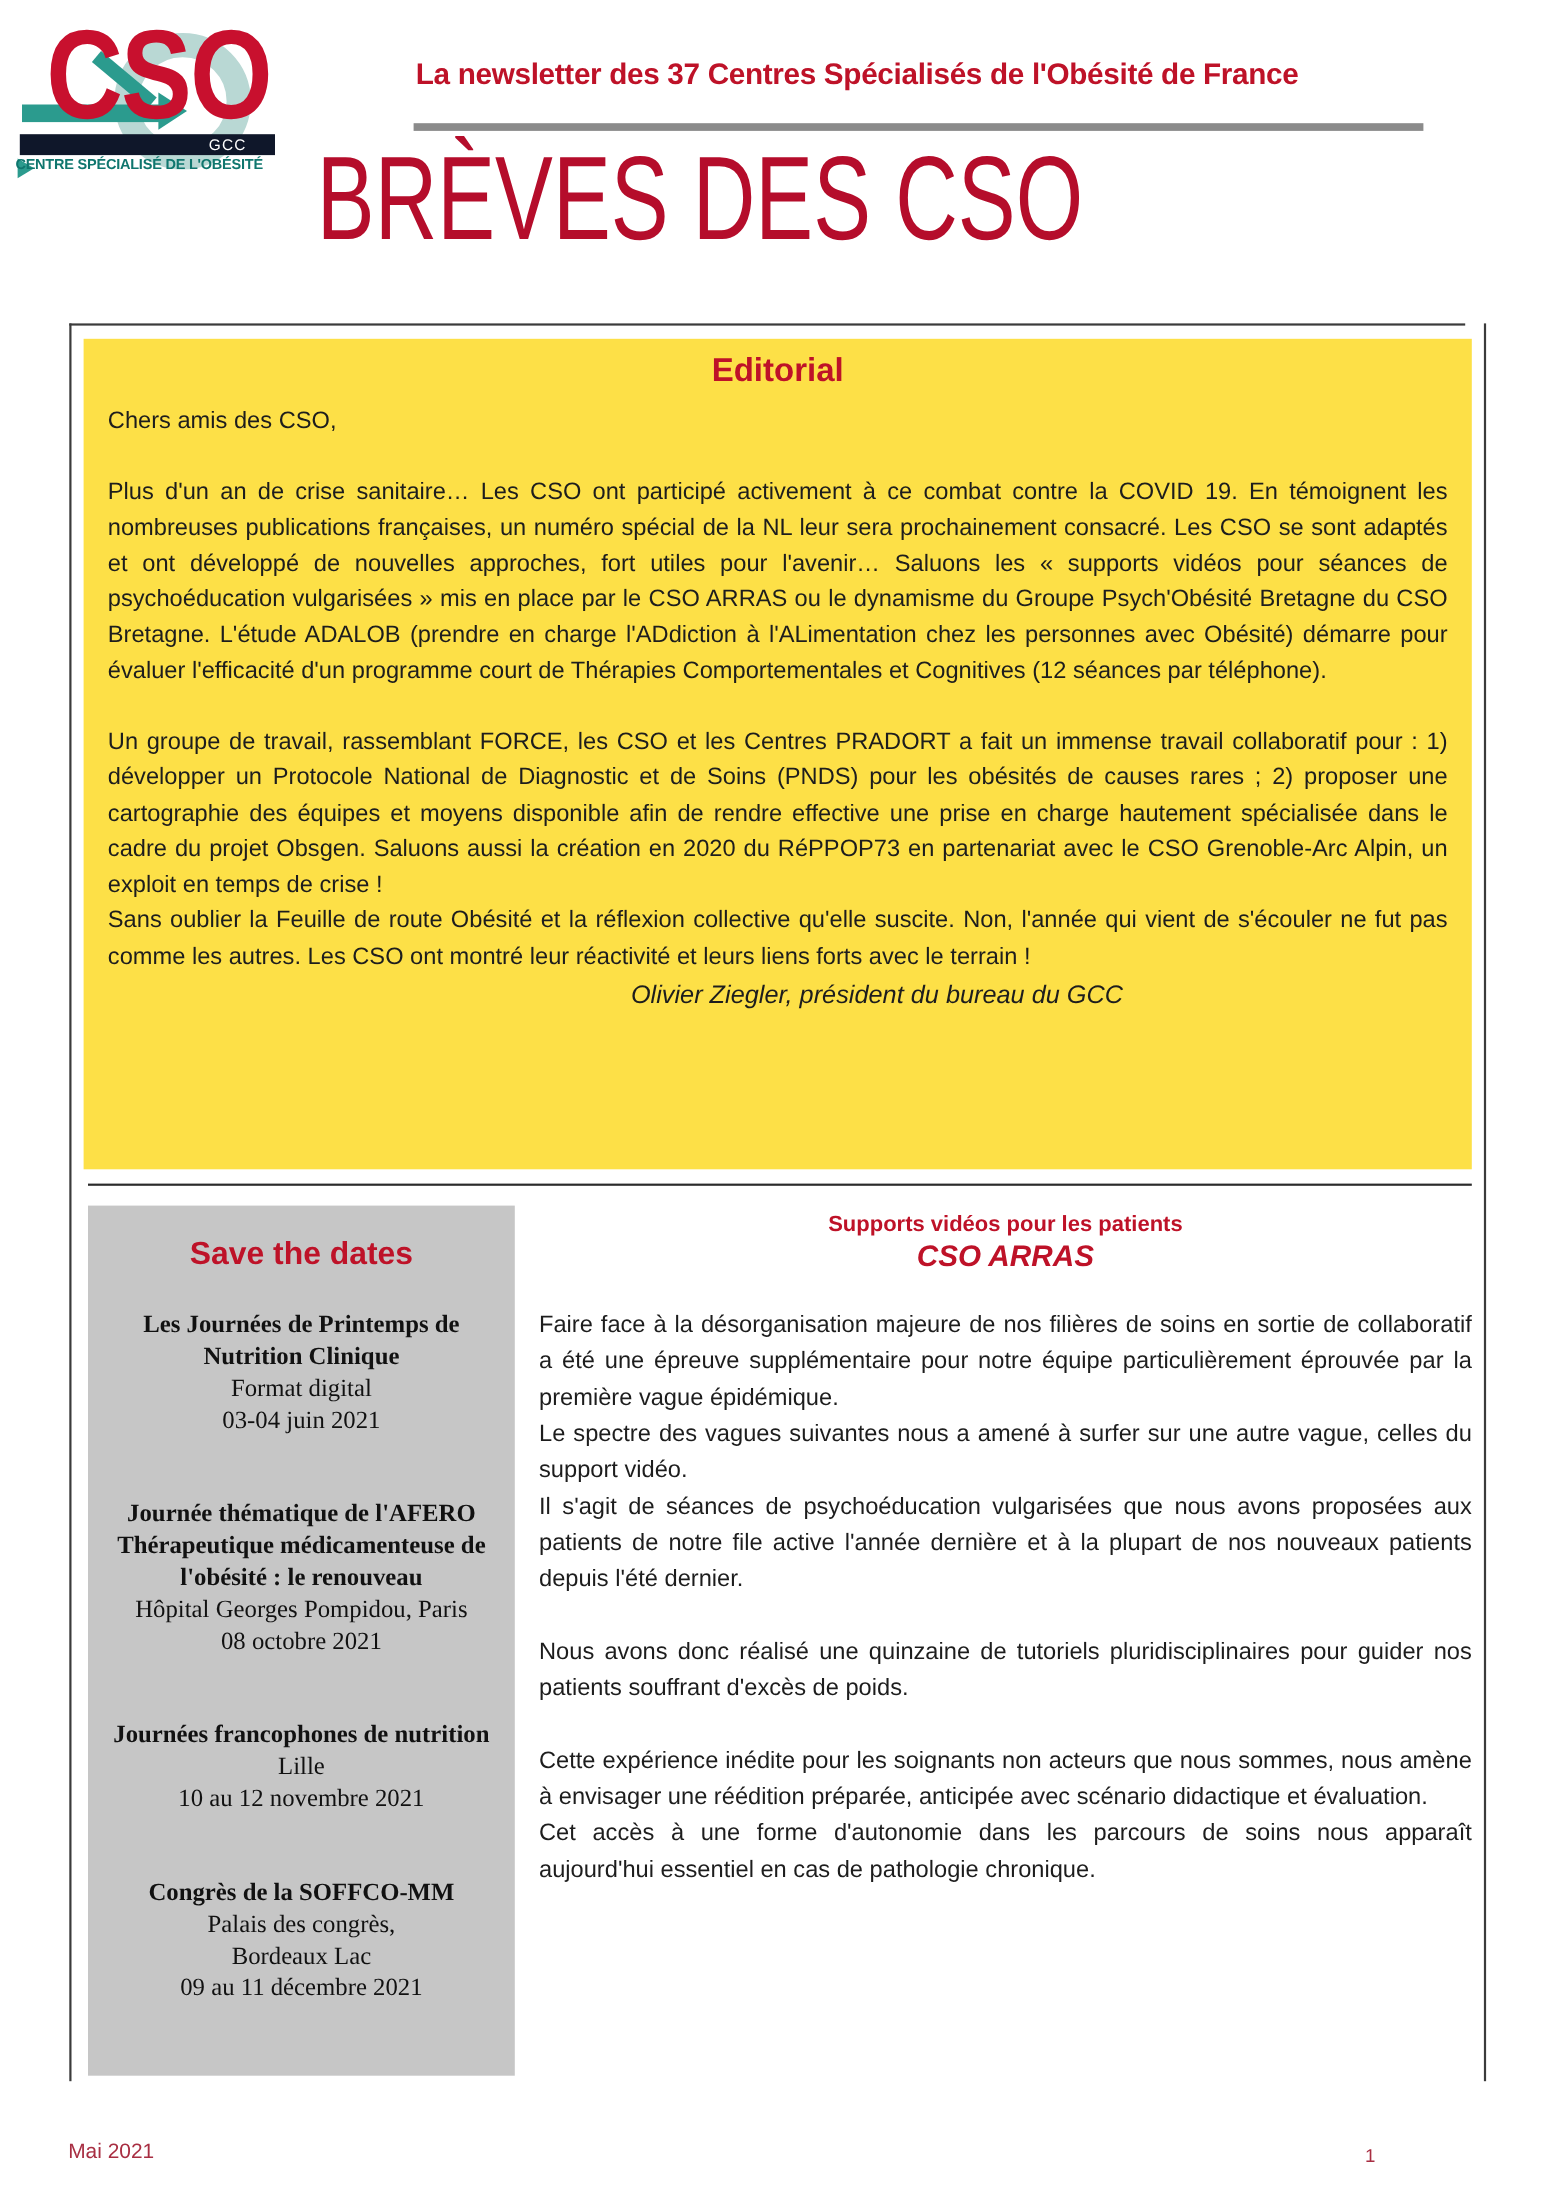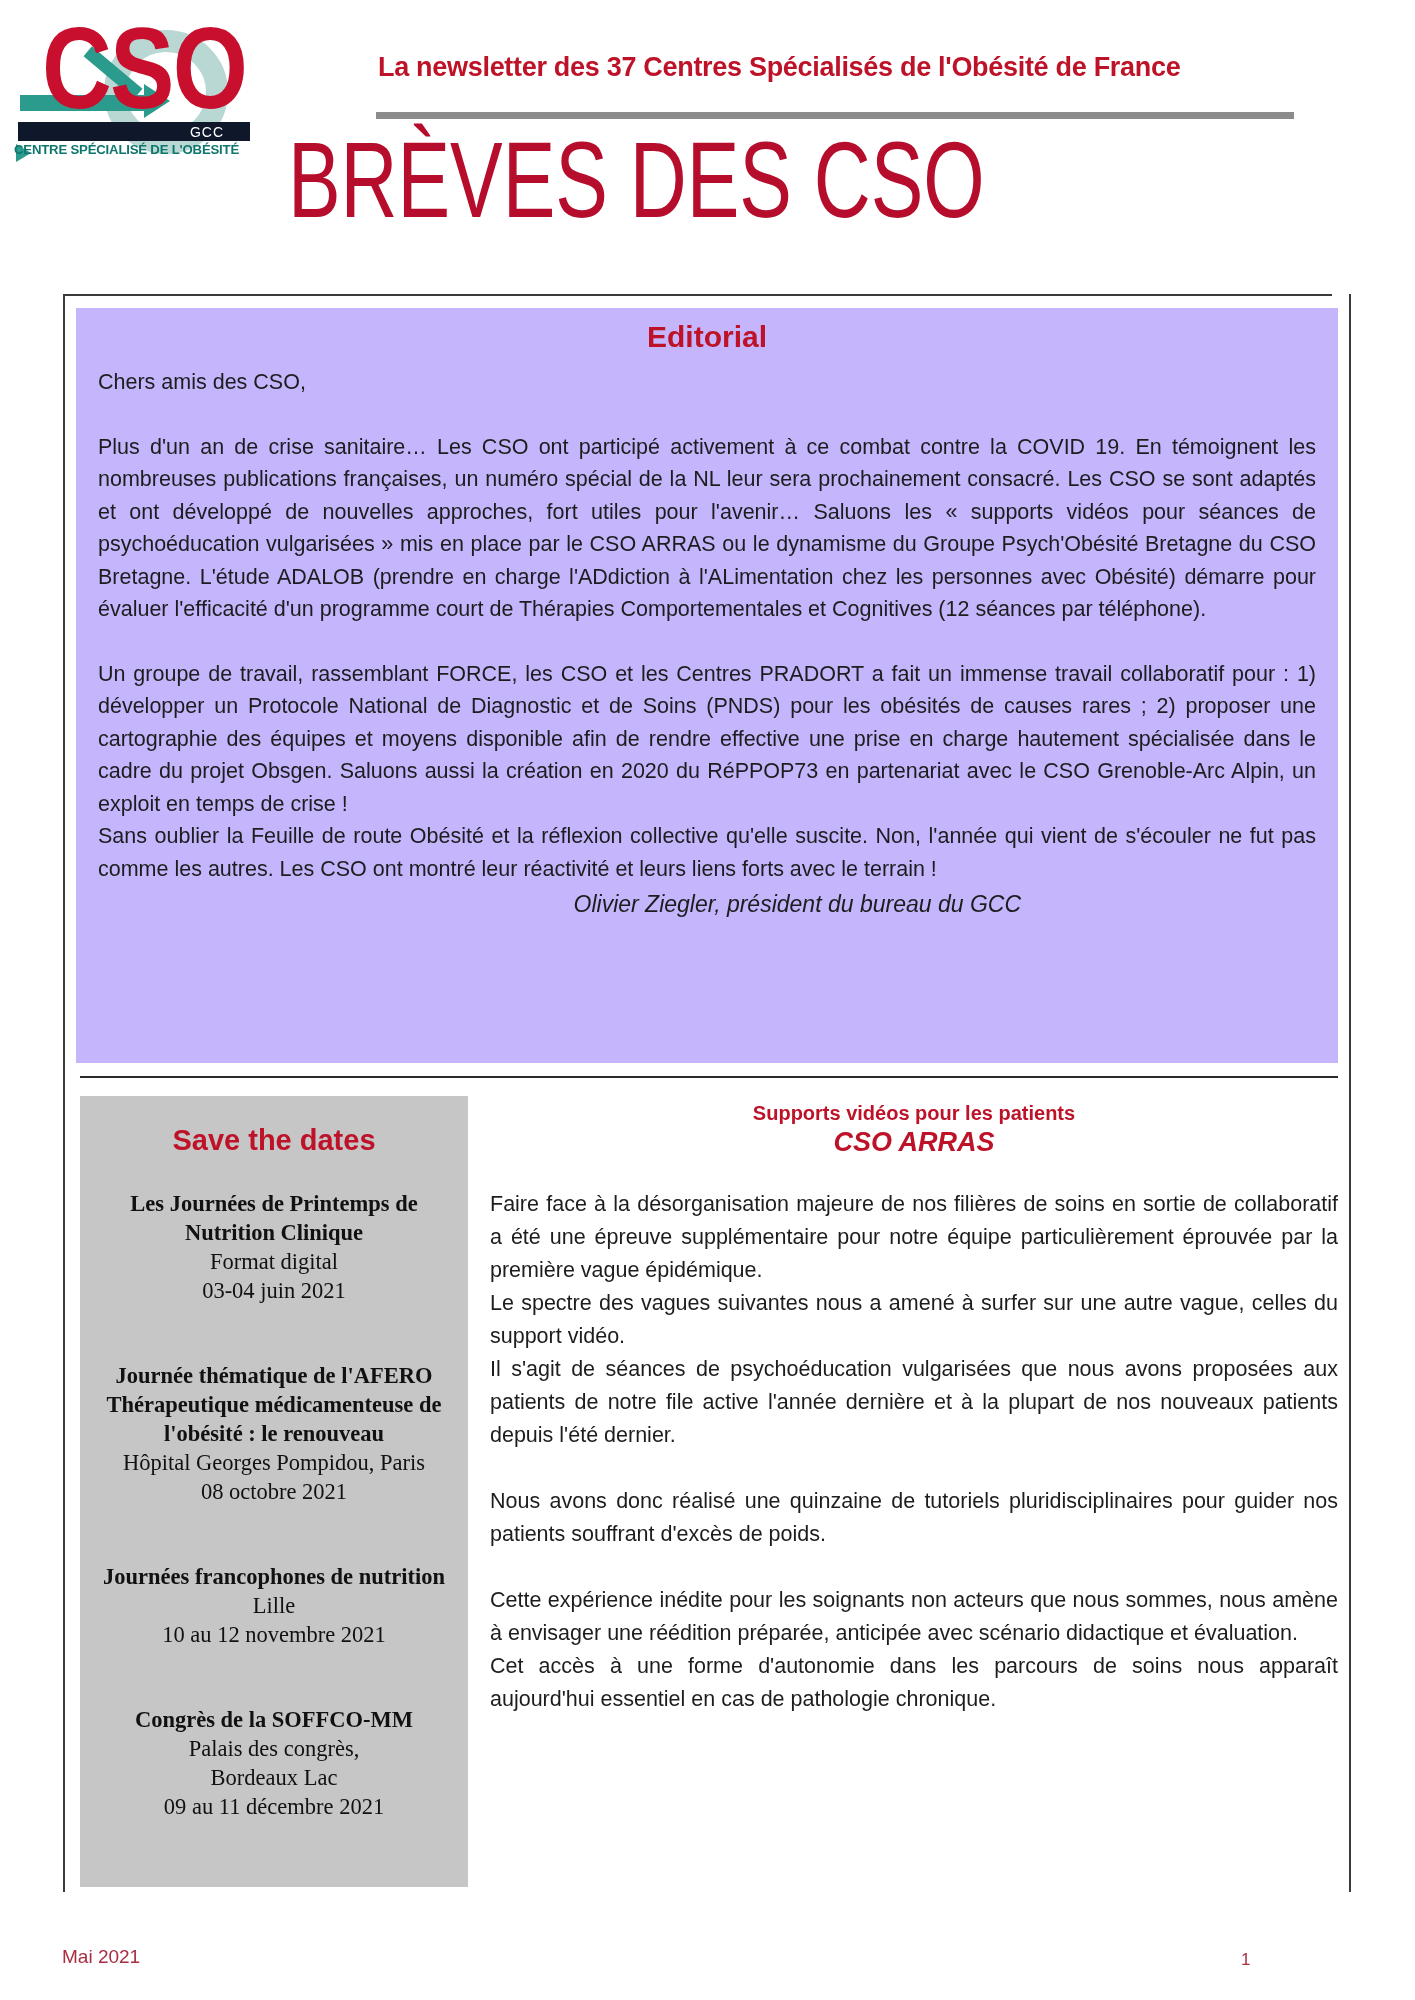--- a/index.html
+++ b/index.html
@@ -32,21 +32,21 @@
   .main-title{position:absolute;left:288px;top:126px;font-size:108px;line-height:108px;color:#b50d2b;
               white-space:nowrap;transform:scaleX(0.73);transform-origin:left top;}
 
   
   .rule-top{position:absolute;left:63px;top:294px;width:1269px;height:2px;background:#3b3b3b;}
   .frame-left{position:absolute;left:63px;top:294px;width:2px;height:1598px;background:#3b3b3b;}
   .frame-right{position:absolute;left:1349px;top:294px;width:2px;height:1598px;background:#3b3b3b;}
   .rule-mid{position:absolute;left:80px;top:1076px;width:1258px;height:2px;background:#2b2b2b;}
 
   
-  .editorial-box{position:absolute;left:76px;top:308px;width:1262px;height:755px;background:#c4b5fd;
+  .editorial-box{position:absolute;left:76px;top:308px;width:1262px;height:755px;background:#fde047;
                  box-sizing:border-box;padding:8px 22px 0 22px;}
   .editorial-heading{font-size:30px;font-weight:bold;color:#be1228;text-align:center;margin:4px 0 12px 0;}
   .ed-p{font-size:21.5px;line-height:32.5px;text-align:justify;margin:0;color:#1d1d1d;}
   .ed-p.mb{margin-bottom:32px;}
   .signature{font-size:23px;font-style:italic;text-align:right;padding-right:295px;margin-top:6px;color:#1d1d1d;}
 
   
   .sidebar{position:absolute;left:80px;top:1096px;width:388px;height:791px;background:#c6c6c6;
            box-sizing:border-box;text-align:center;padding:0 18px;}
   .sd-heading{font-size:29px;font-weight:bold;color:#be1228;margin-top:28px;}

